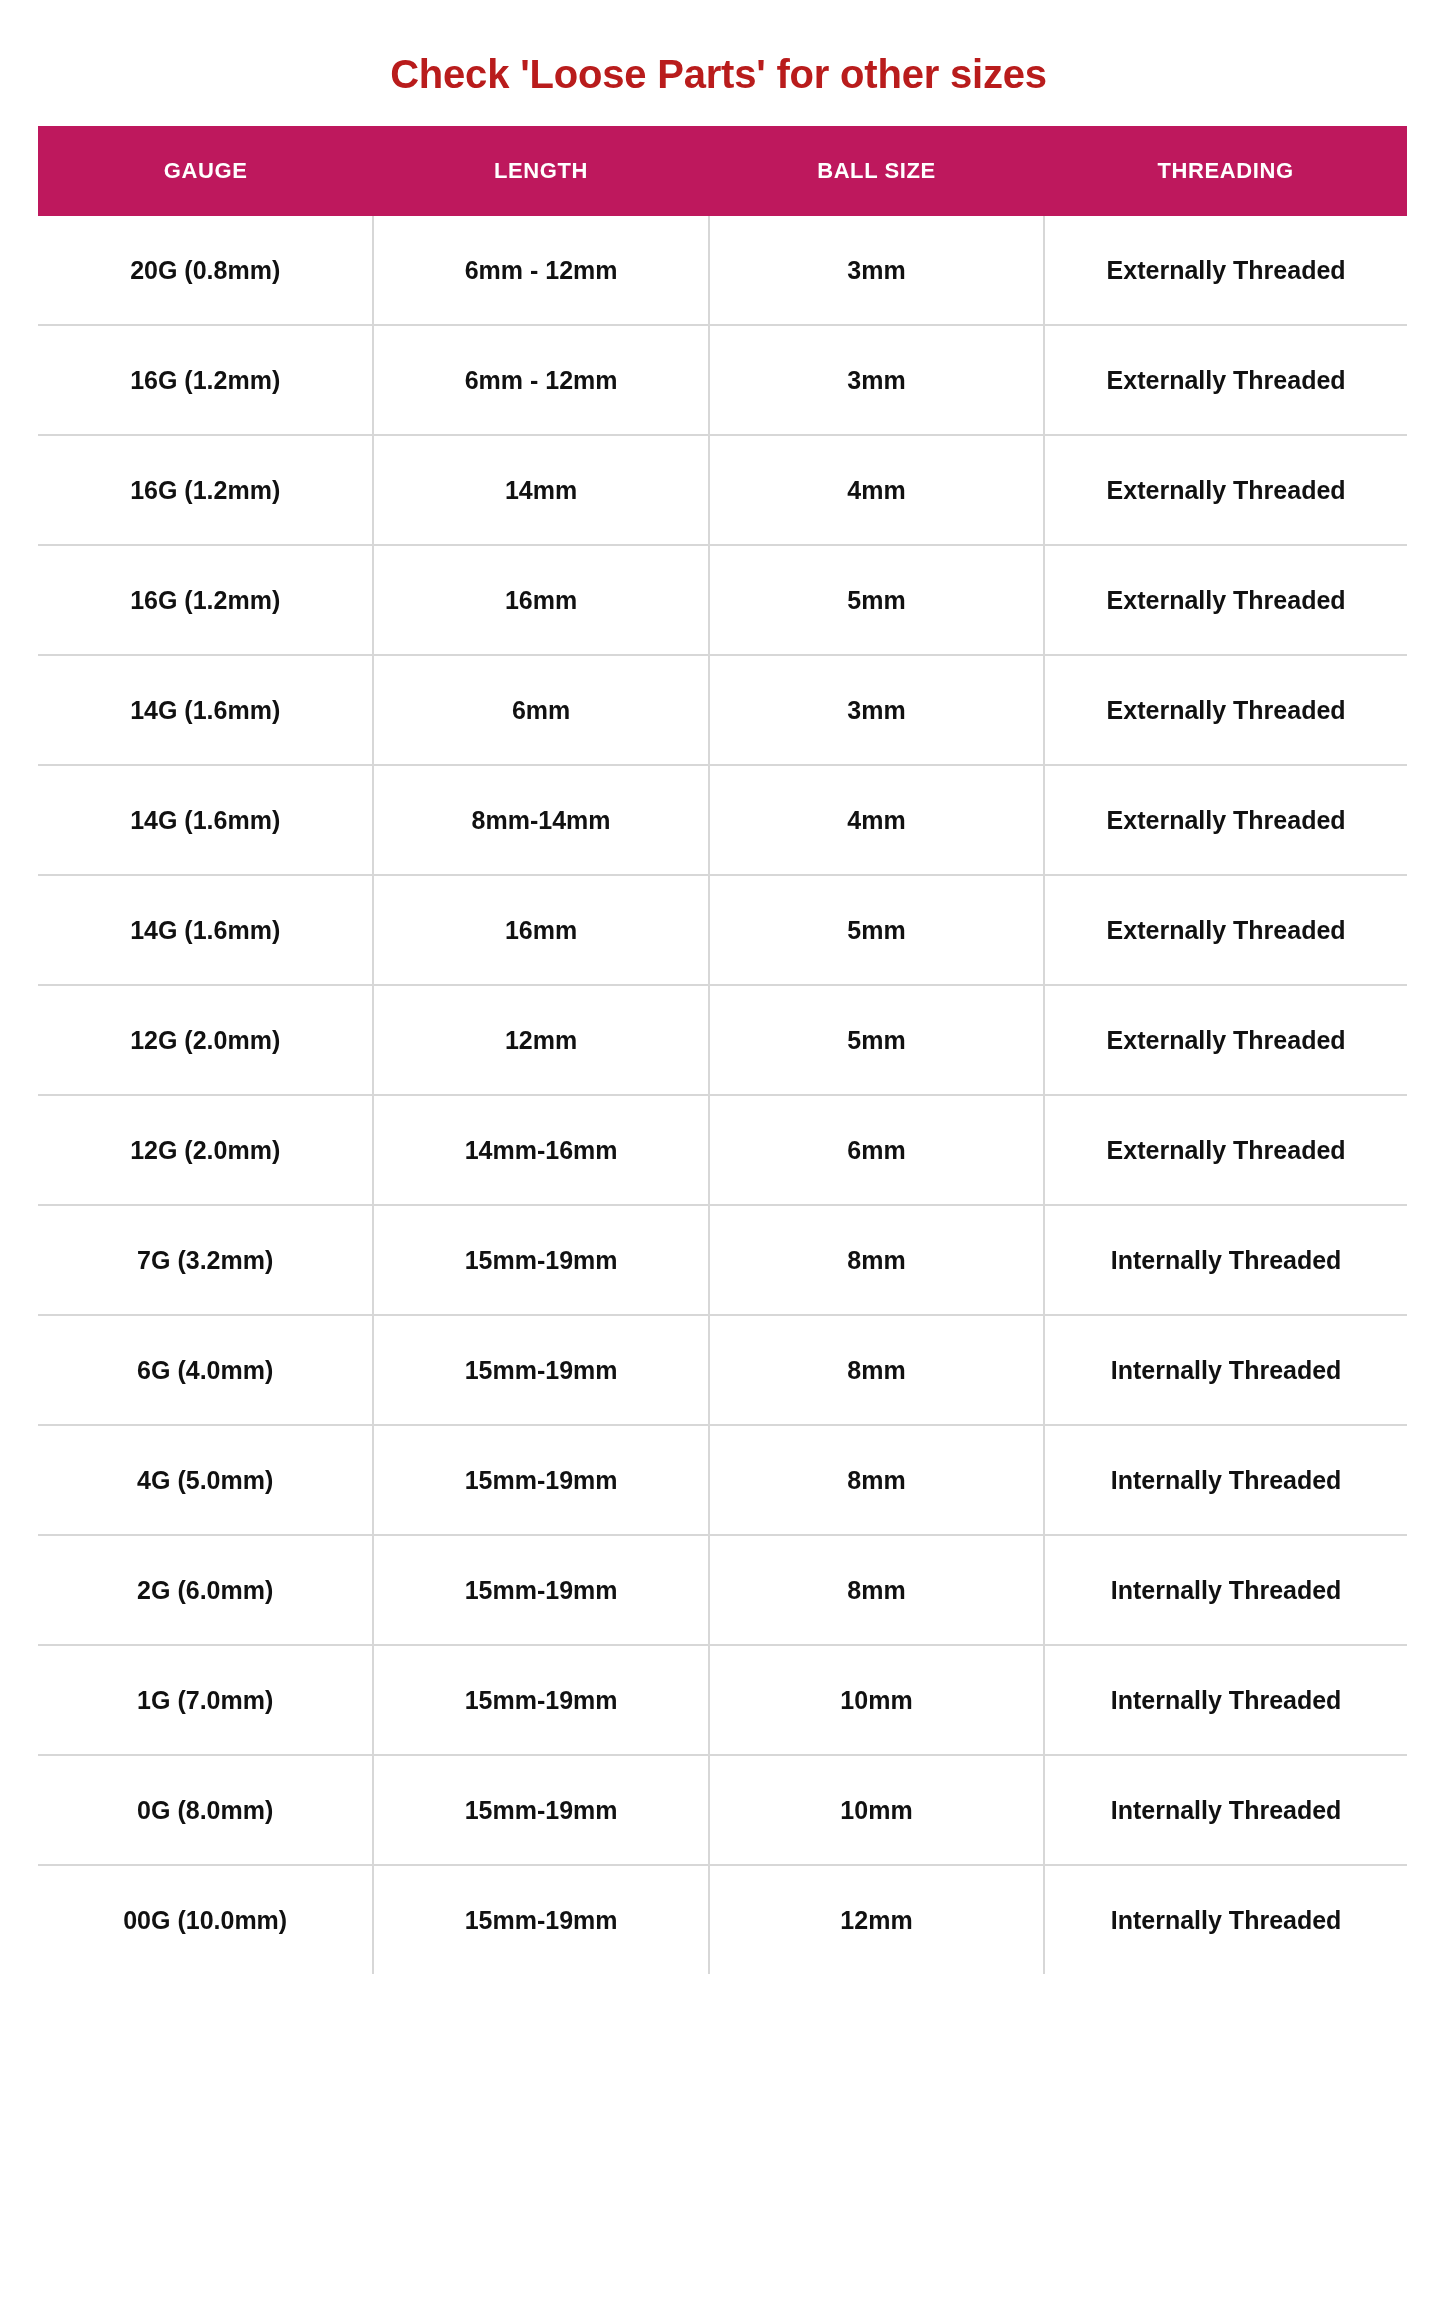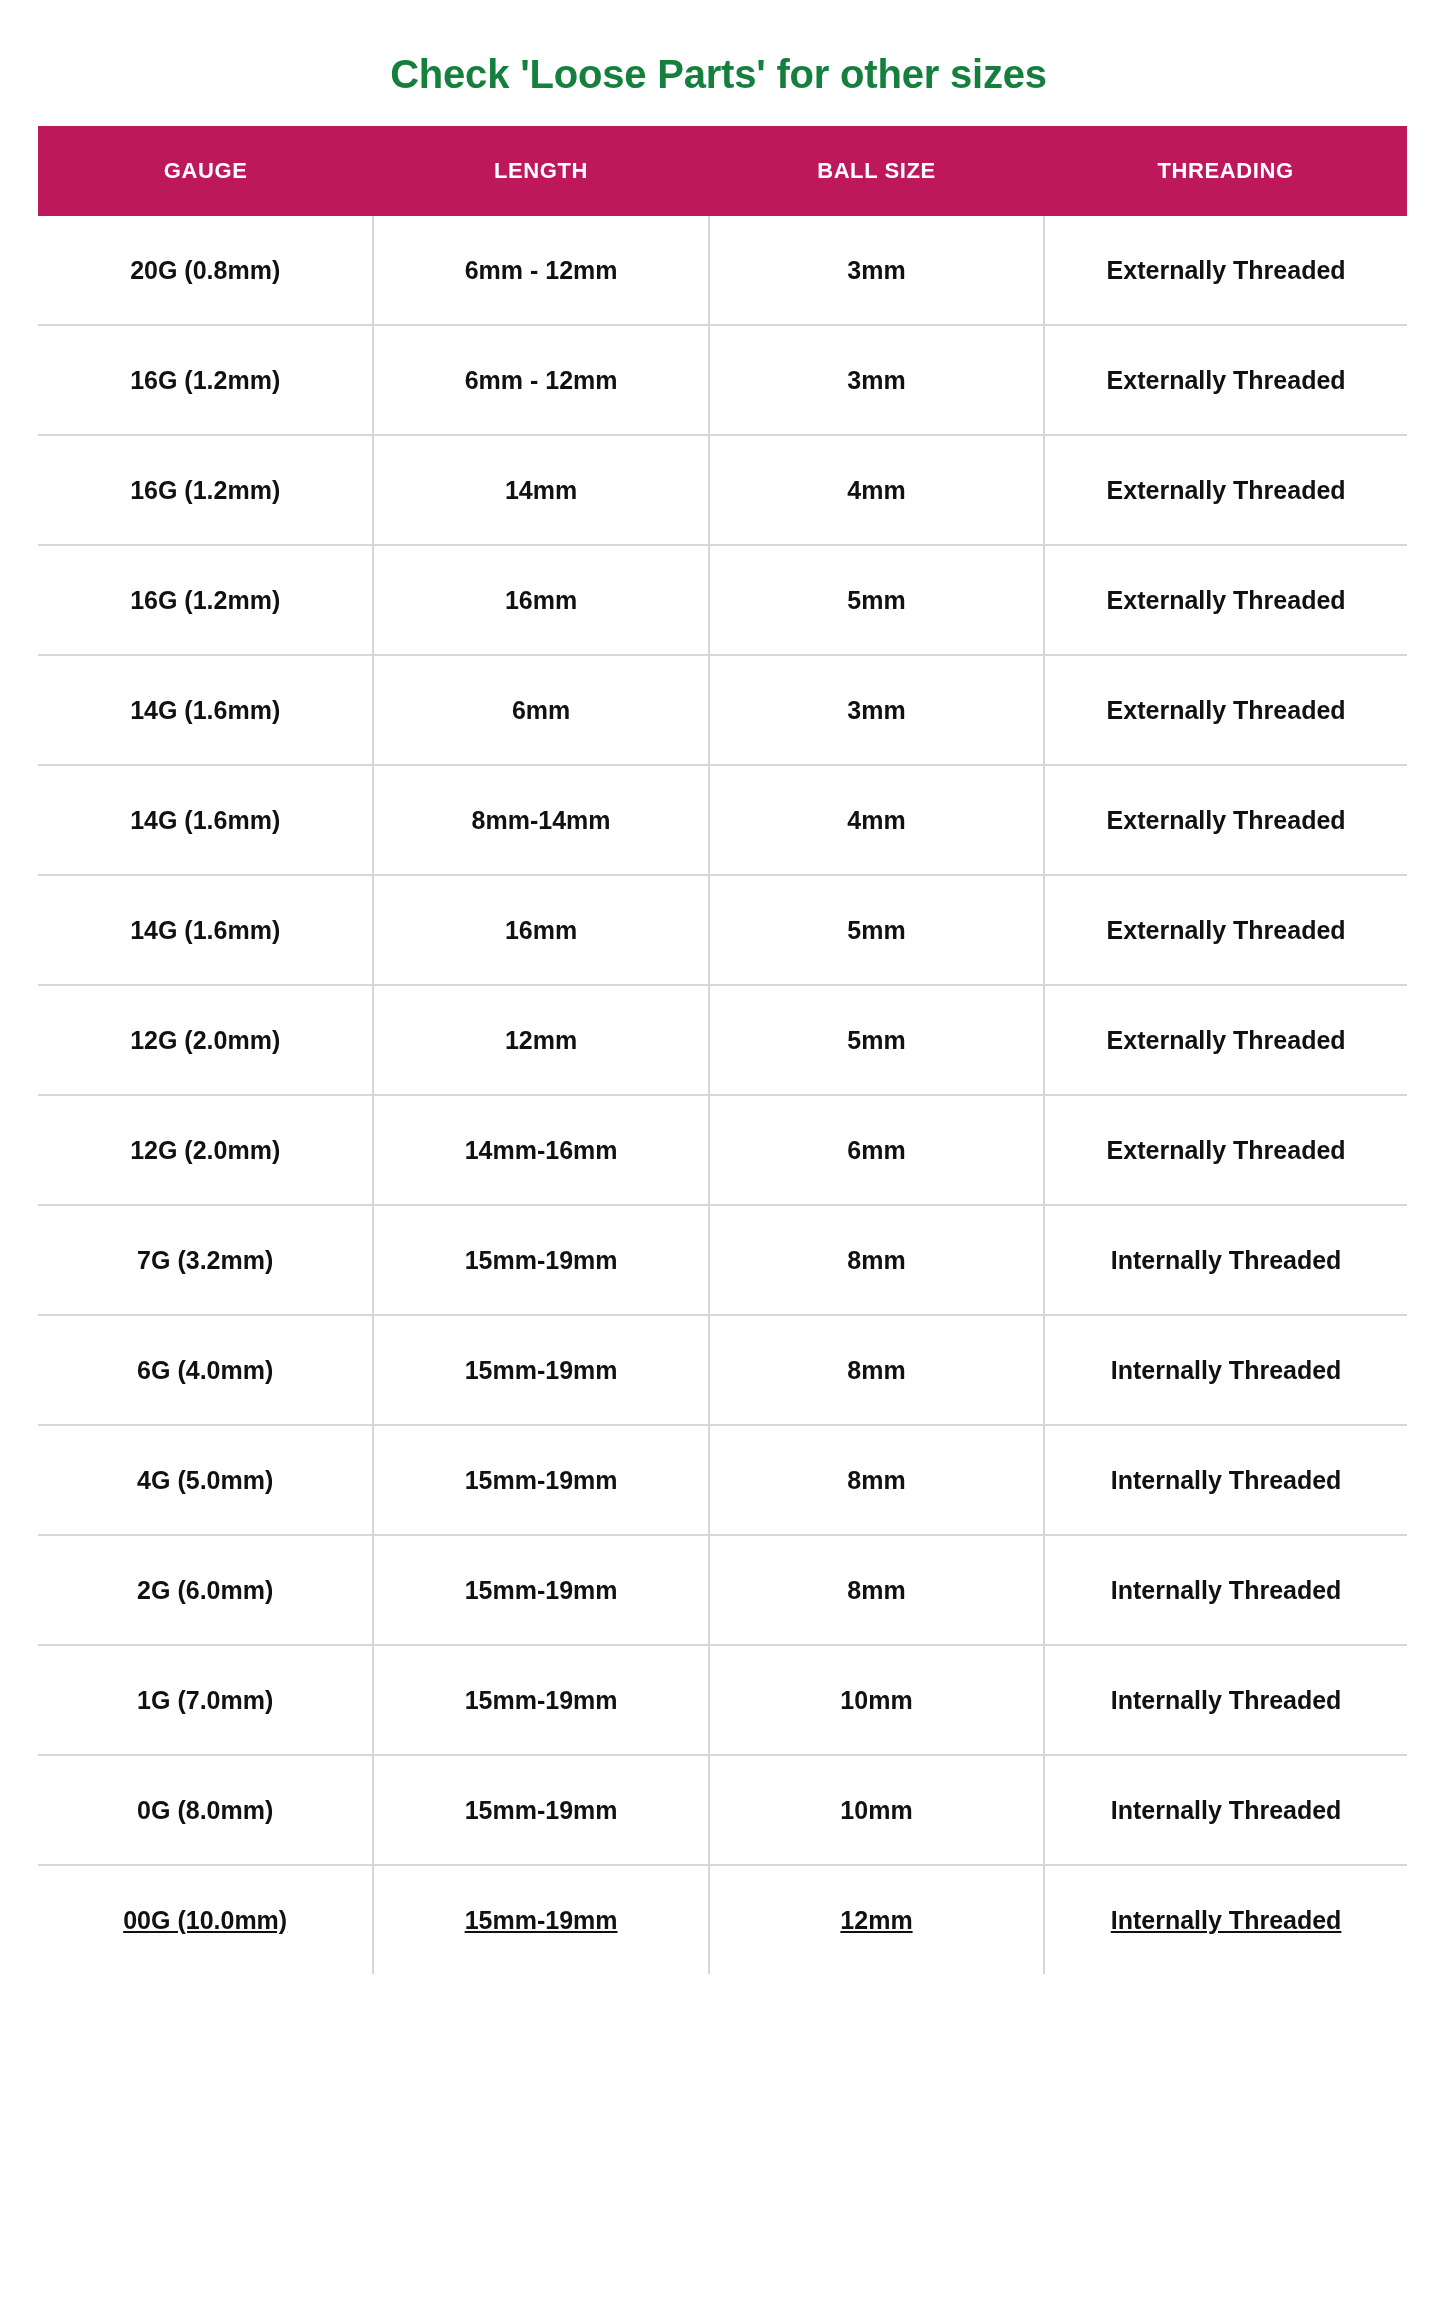--- a/index.html
+++ b/index.html
@@ -16,21 +16,21 @@
   }
   .page {
     width: 1445px;
     height: 2312px;
     box-sizing: border-box;
     padding: 0;
     position: relative;
   }
   .title {
     text-align: center;
-    color: #15803d;
+    color: #b91c1c;
     font-size: 40px;
     font-weight: bold;
     letter-spacing: -0.2px;
     padding: 52px 8px 30px 0;
     margin: 0;
     line-height: 1.1;
   }
   .table-wrap {
     margin: 0 38px;
   }
@@ -60,21 +60,20 @@
     border-bottom: 2px solid #d7d7d7;
     border-right: 2px solid #d7d7d7;
     background: #ffffff;
   }
   tbody td:last-child {
     border-right: none;
     margin-left: 48px;
   }
   tbody tr:last-child td {
     border-bottom: none;
-    text-decoration: underline;
   }
   col.c1 { width: 24.5%; }
   col.c2 { width: 24.5%; }
   col.c3 { width: 24.5%; }
   col.c4 { width: 26.5%; }
 </style>
 </head>
 <body>
 
 <div class="page">

